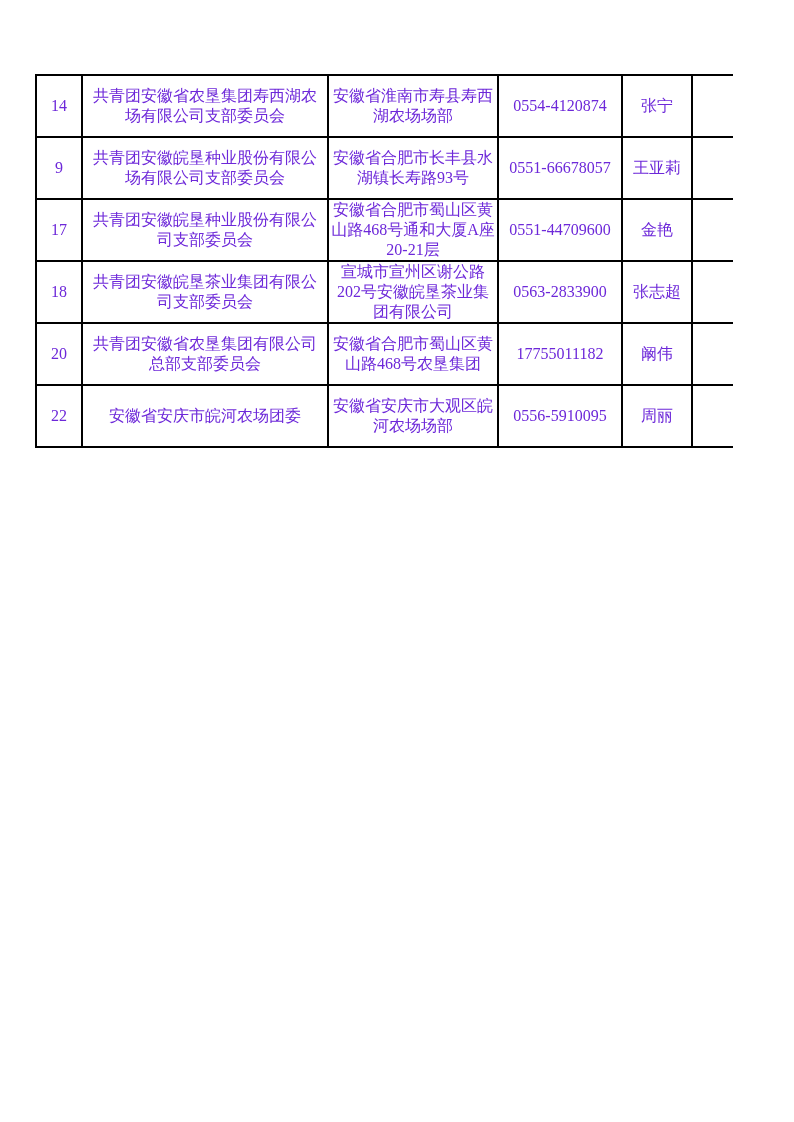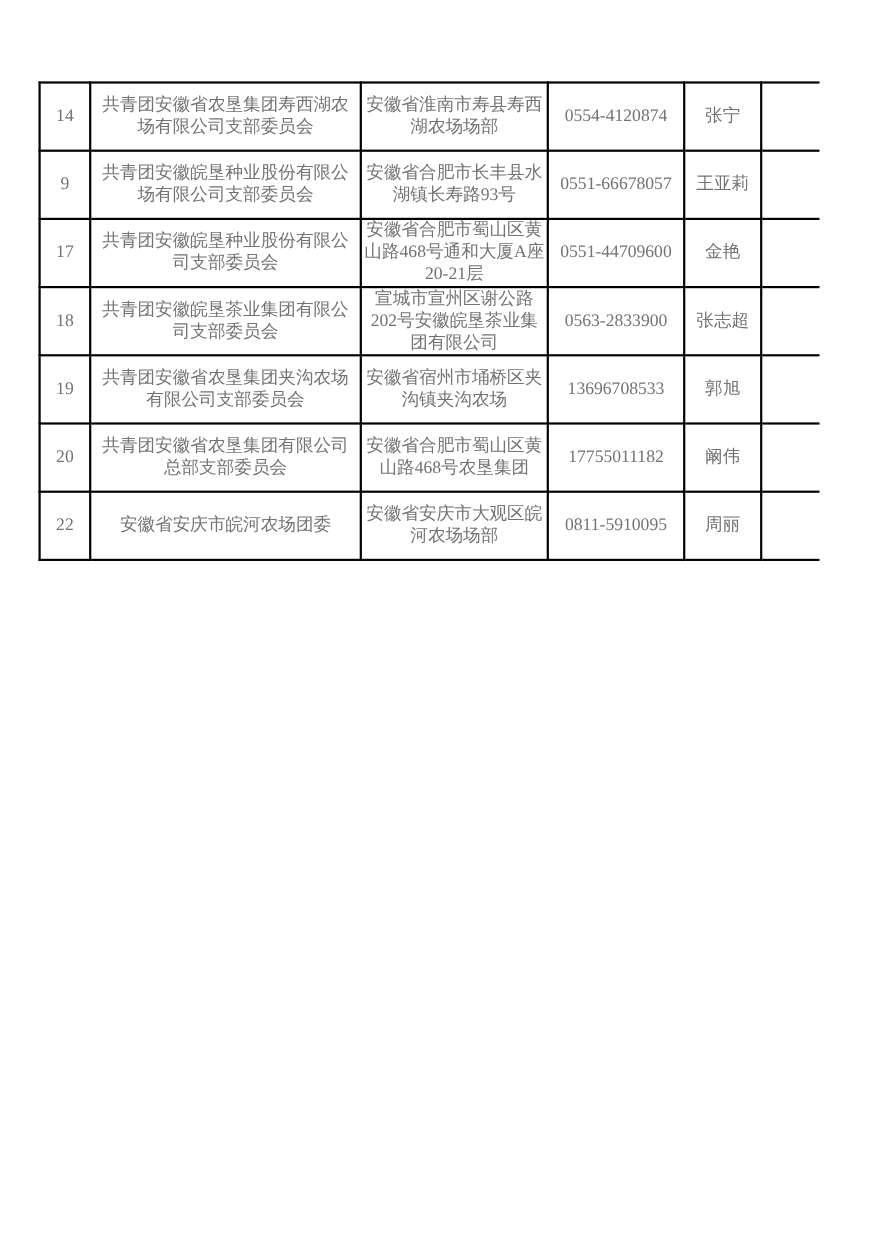--- a/index.html
+++ b/index.html
@@ -7,22 +7,21 @@
     padding: 0;
     background: #ffffff;
   }
   .page {
     position: relative;
     width: 733px;
     height: 1122px;
     background: #ffffff;
     overflow: hidden;
     font-family: "Liberation Serif", "DejaVu Serif", serif;
-    color: #737373;
-    padding-left: 12px;
+    color: #6d28d9;
   }
   table.roster {
     position: absolute;
     left: 35px;
     top: 74px;
     width: 721px;
     border-collapse: collapse;
     table-layout: fixed;
   }
   table.roster td {
@@ -95,43 +94,33 @@
         <td>共青团安徽皖垦茶业集团有限公
 司支部委员会</td>
         <td>宣城市宣州区谢公路
 202号安徽皖垦茶业集
 团有限公司</td>
         <td>0563-2833900</td>
         <td>张志超</td>
         <td></td>
       </tr>
       <tr>
-        <td>19</td>
-        <td>共青团安徽省农垦集团夹沟农场
-有限公司支部委员会</td>
-        <td>安徽省宿州市埇桥区夹
-沟镇夹沟农场</td>
-        <td>13696708533</td>
-        <td>郭旭</td>
-        <td></td>
-      </tr>
-      <tr>
         <td>20</td>
         <td>共青团安徽省农垦集团有限公司
 总部支部委员会</td>
         <td>安徽省合肥市蜀山区黄
 山路468号农垦集团</td>
         <td>17755011182</td>
         <td>阚伟</td>
         <td></td>
       </tr>
       <tr>
         <td>22</td>
         <td>安徽省安庆市皖河农场团委</td>
         <td>安徽省安庆市大观区皖
 河农场场部</td>
-        <td>0811-5910095</td>
+        <td>0556-5910095</td>
         <td>周丽</td>
         <td></td>
       </tr>
     </tbody>
   </table>
 </div>
 
 </body></html>

